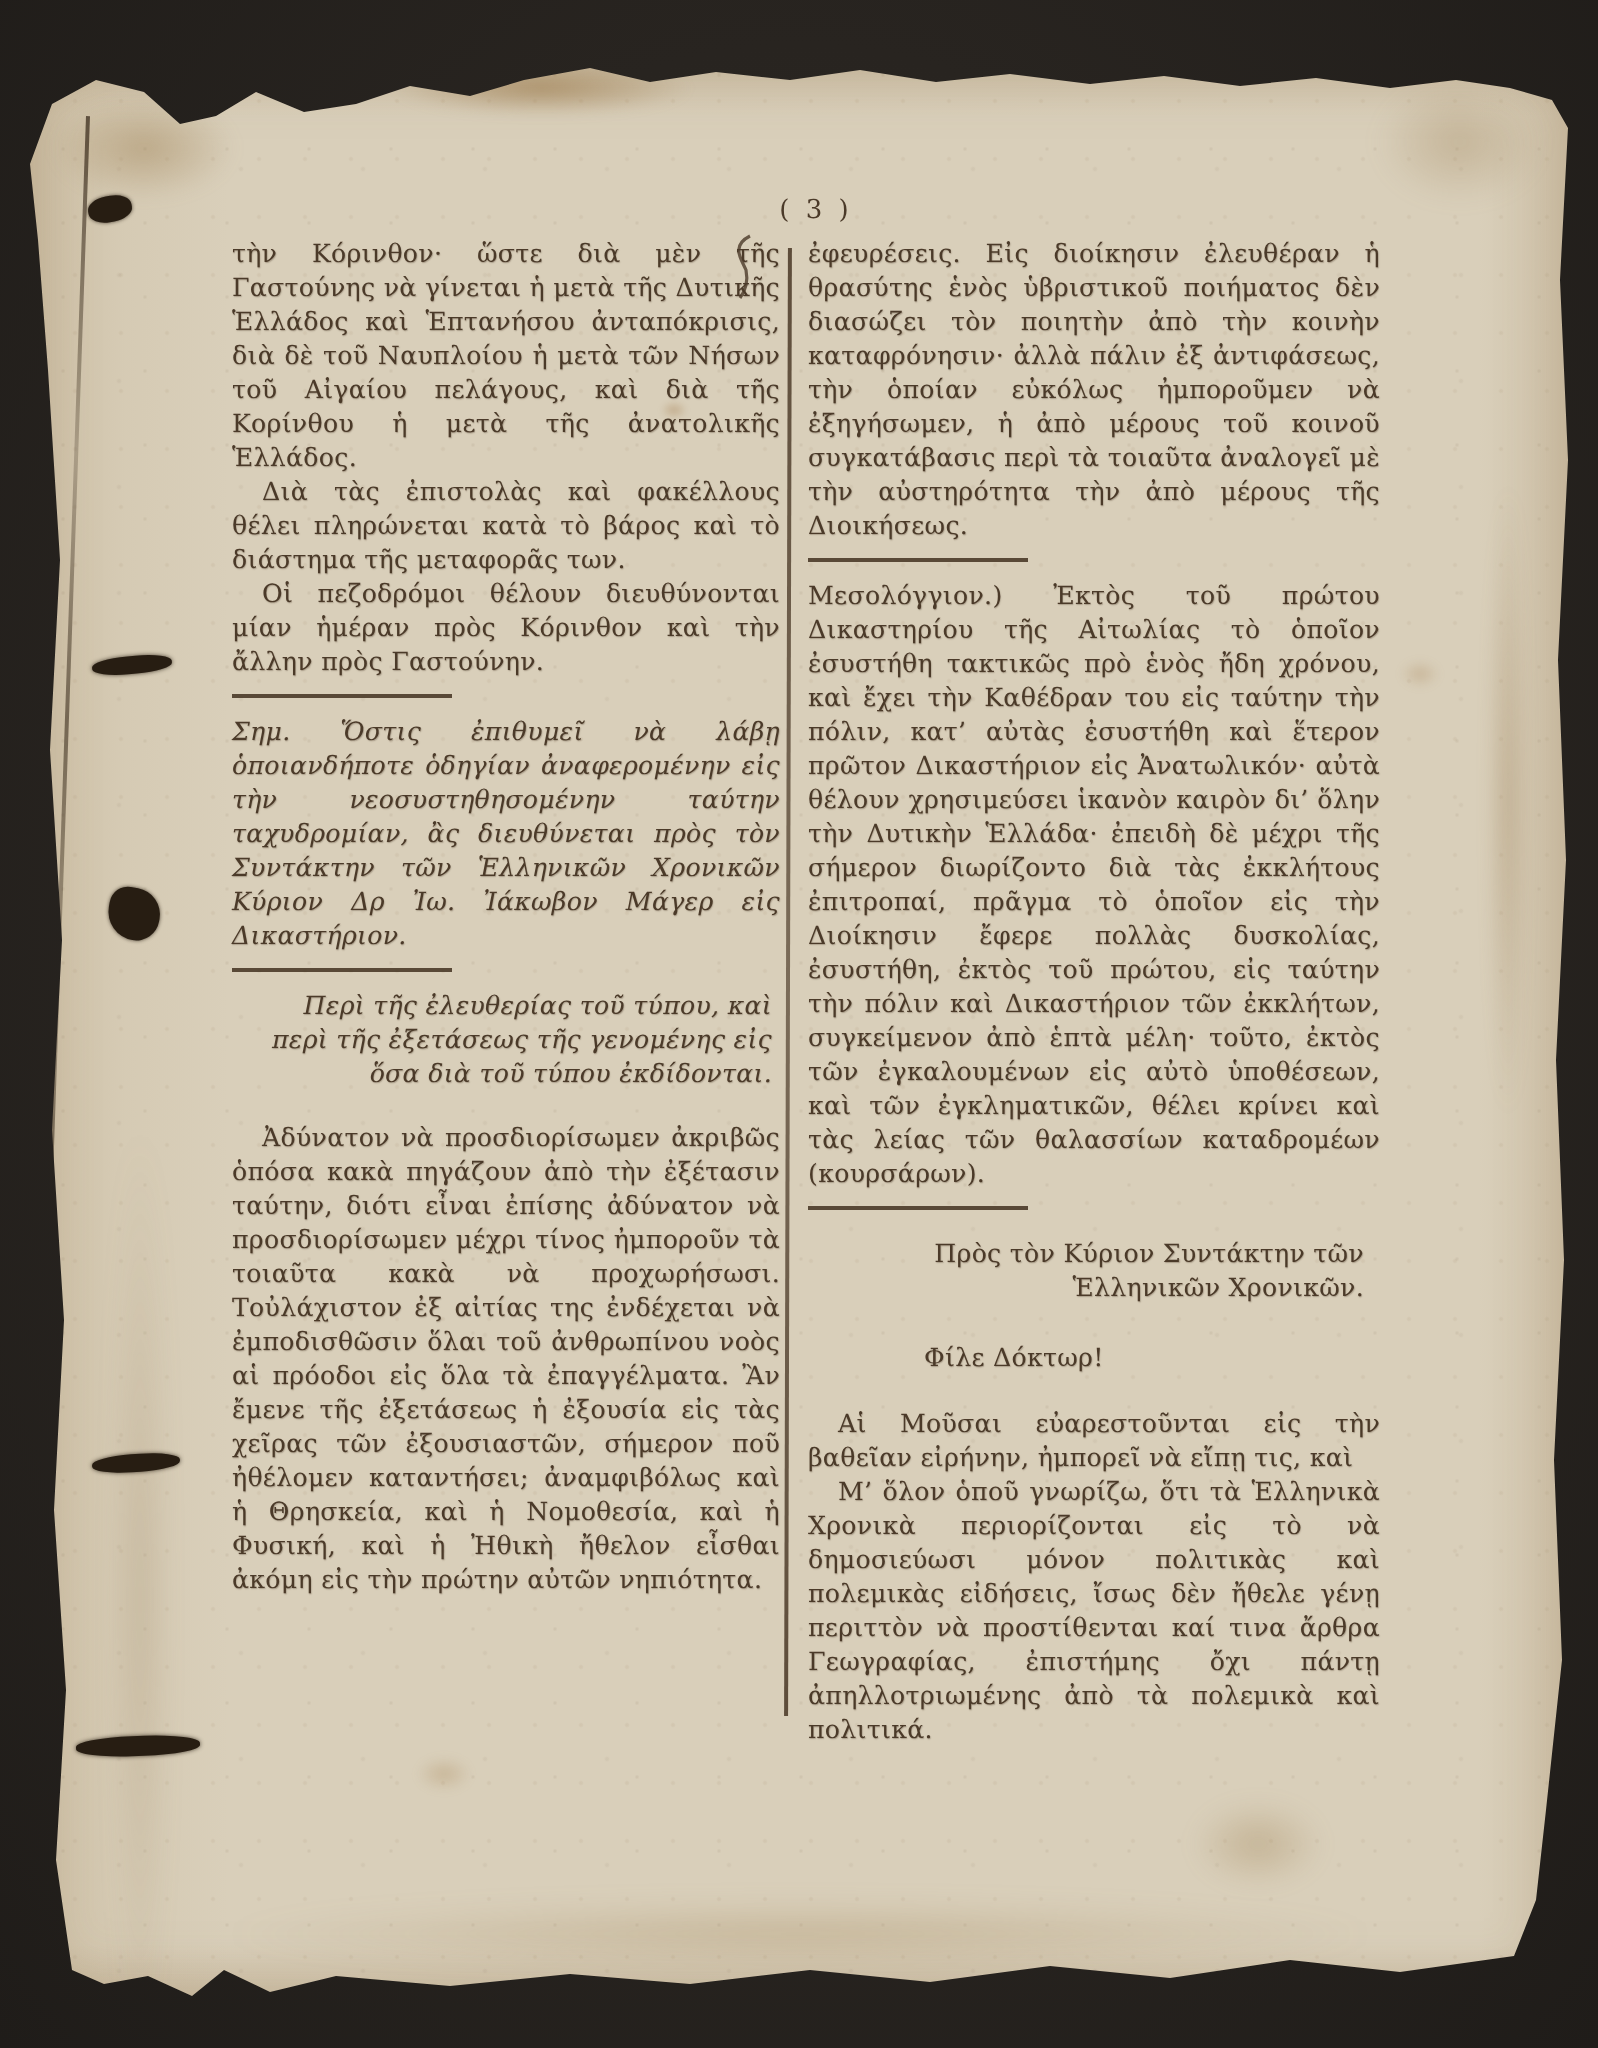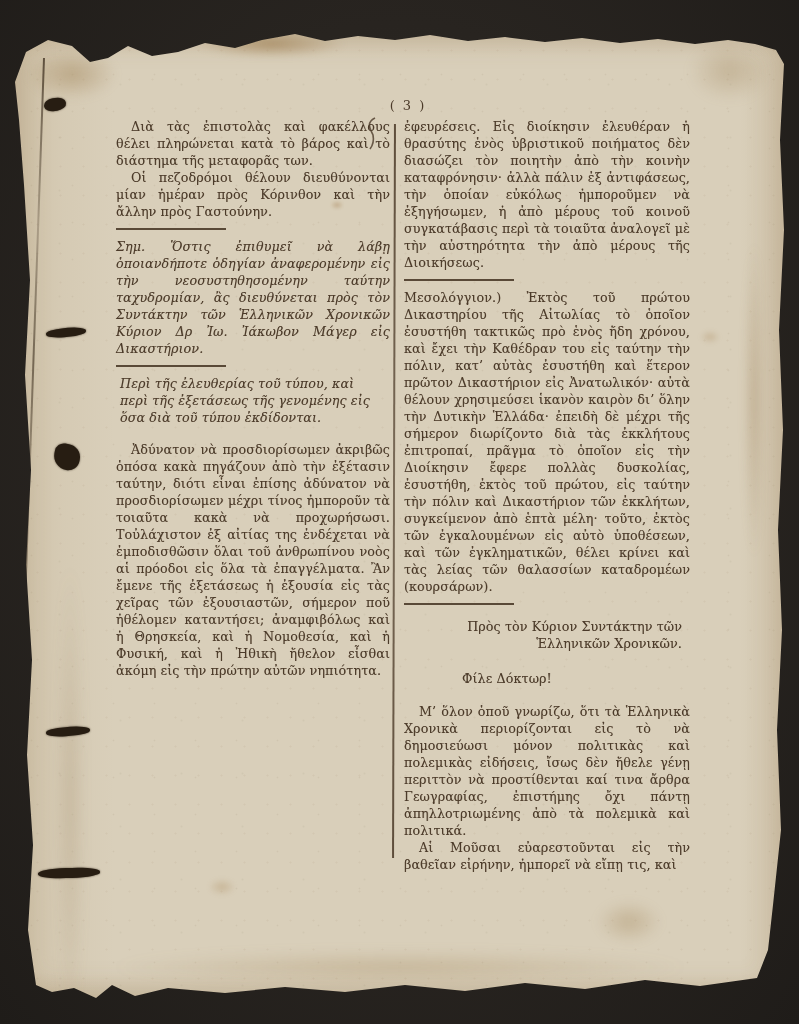--- a/index.html
+++ b/index.html
@@ -91,21 +91,21 @@
   .col-left {left:116px;width:274px;}
   .col-right{left:404px;width:286px;}
   .col p{margin:0;text-indent:15px;}
   .col p.cont{text-indent:0;}
   .rule{
     width:110px;height:0;border-top:2px solid rgba(66,49,32,0.85);
     margin:8px 0 8px 0;
   }
   .note{font-style:italic;}
   .heading{
-    font-style:italic;text-align:left;text-indent:0;
+    font-style:italic;text-align:right;text-indent:0;
     margin:7px 0 15px 0;padding:0 4px;
   }
   .address{text-align:right;margin:13px 8px 0 8px;}
   .salutation{margin:18px 0 16px 58px;}
 </style>
 </head>
 <body>
 
 <div class="scene">
   <div class="paper">
@@ -131,33 +131,34 @@
 
     <div class="page-number">( 3 )</div>
 
     <svg class="curl" width="22" height="34" viewBox="0 0 22 34">
       <path d="M17,2 C7,7 13,14 15,19 C16,24 15,29 12,33" fill="none" stroke="#4b3a29" stroke-width="1.6" opacity="0.8"></path>
     </svg>
 
     <div class="col-rule"></div>
 
     <div class="col col-left">
+      <p class="cont">τὴν Κόρινθον· ὥστε διὰ μὲν τῆς Γαστούνης νὰ γίνεται ἡ μετὰ τῆς Δυτικῆς Ἑλλάδος καὶ Ἑπτανήσου ἀνταπόκρισις, διὰ δὲ τοῦ Ναυπλοίου ἡ μετὰ τῶν Νήσων τοῦ Αἰγαίου πελάγους, καὶ διὰ τῆς Κορίνθου ἡ μετὰ τῆς ἀνατολικῆς Ἑλλάδος.</p>
       <p>Διὰ τὰς ἐπιστολὰς καὶ φακέλλους θέλει πληρώνεται κατὰ τὸ βάρος καὶ τὸ διάστημα τῆς μεταφορᾶς των.</p>
       <p>Οἱ πεζοδρόμοι θέλουν διευθύνονται μίαν ἡμέραν πρὸς Κόρινθον καὶ τὴν ἄλλην πρὸς Γαστούνην.</p>
       <div class="rule"></div>
       <p class="cont note">Σημ. Ὅστις ἐπιθυμεῖ νὰ λάβῃ ὁποιανδήποτε ὁδηγίαν ἀναφερομένην εἰς τὴν νεοσυστηθησομένην ταύτην ταχυδρομίαν, ἂς διευθύνεται πρὸς τὸν Συντάκτην τῶν Ἑλληνικῶν Χρονικῶν Κύριον Δρ Ἰω. Ἰάκωβον Μάγερ εἰς Δικαστήριον.</p>
       <div class="rule"></div>
       <div class="heading">Περὶ τῆς ἐλευθερίας τοῦ τύπου, καὶ περὶ τῆς ἐξετάσεως τῆς γενομένης εἰς ὅσα διὰ τοῦ τύπου ἐκδίδονται.</div>
       <p>Ἀδύνατον νὰ προσδιορίσωμεν ἀκριβῶς ὁπόσα κακὰ πηγάζουν ἀπὸ τὴν ἐξέτασιν ταύτην, διότι εἶναι ἐπίσης ἀδύνατον νὰ προσδιορίσωμεν μέχρι τίνος ἠμποροῦν τὰ τοιαῦτα κακὰ νὰ προχωρήσωσι. Τοὐλάχιστον ἐξ αἰτίας της ἐνδέχεται νὰ ἐμποδισθῶσιν ὅλαι τοῦ ἀνθρωπίνου νοὸς αἱ πρόοδοι εἰς ὅλα τὰ ἐπαγγέλματα. Ἂν ἔμενε τῆς ἐξετάσεως ἡ ἐξουσία εἰς τὰς χεῖρας τῶν ἐξουσιαστῶν, σήμερον ποῦ ἠθέλομεν καταντήσει; ἀναμφιβόλως καὶ ἡ Θρησκεία, καὶ ἡ Νομοθεσία, καὶ ἡ Φυσική, καὶ ἡ Ἠθικὴ ἤθελον εἶσθαι ἀκόμη εἰς τὴν πρώτην αὐτῶν νηπιότητα.</p>
     </div>
 
     <div class="col col-right">
       <p class="cont">ἐφευρέσεις. Εἰς διοίκησιν ἐλευθέραν ἡ θρασύτης ἑνὸς ὑβριστικοῦ ποιήματος δὲν διασώζει τὸν ποιητὴν ἀπὸ τὴν κοινὴν καταφρόνησιν· ἀλλὰ πάλιν ἐξ ἀντιφάσεως, τὴν ὁποίαν εὐκόλως ἠμποροῦμεν νὰ ἐξηγήσωμεν, ἡ ἀπὸ μέρους τοῦ κοινοῦ συγκατάβασις περὶ τὰ τοιαῦτα ἀναλογεῖ μὲ τὴν αὐστηρότητα τὴν ἀπὸ μέρους τῆς Διοικήσεως.</p>
       <div class="rule"></div>
       <p class="cont">Μεσολόγγιον.) Ἐκτὸς τοῦ πρώτου Δικαστηρίου τῆς Αἰτωλίας τὸ ὁποῖον ἐσυστήθη τακτικῶς πρὸ ἑνὸς ἤδη χρόνου, καὶ ἔχει τὴν Καθέδραν του εἰς ταύτην τὴν πόλιν, κατ’ αὐτὰς ἐσυστήθη καὶ ἕτερον πρῶτον Δικαστήριον εἰς Ἀνατωλικόν· αὐτὰ θέλουν χρησιμεύσει ἱκανὸν καιρὸν δι’ ὅλην τὴν Δυτικὴν Ἑλλάδα· ἐπειδὴ δὲ μέχρι τῆς σήμερον διωρίζοντο διὰ τὰς ἐκκλήτους ἐπιτροπαί, πρᾶγμα τὸ ὁποῖον εἰς τὴν Διοίκησιν ἔφερε πολλὰς δυσκολίας, ἐσυστήθη, ἐκτὸς τοῦ πρώτου, εἰς ταύτην τὴν πόλιν καὶ Δικαστήριον τῶν ἐκκλήτων, συγκείμενον ἀπὸ ἑπτὰ μέλη· τοῦτο, ἐκτὸς τῶν ἐγκαλουμένων εἰς αὐτὸ ὑποθέσεων, καὶ τῶν ἐγκληματικῶν, θέλει κρίνει καὶ τὰς λείας τῶν θαλασσίων καταδρομέων (κουρσάρων).</p>
       <div class="rule"></div>
       <div class="address">Πρὸς τὸν Κύριον Συντάκτην τῶν Ἑλληνικῶν Χρονικῶν.</div>
       <div class="salutation">Φίλε Δόκτωρ!</div>
+      <p>Αἱ Μοῦσαι εὐαρεστοῦνται εἰς τὴν βαθεῖαν εἰρήνην, ἠμπορεῖ νὰ εἴπῃ τις, καὶ</p>
       <p>Μ’ ὅλον ὁποῦ γνωρίζω, ὅτι τὰ Ἑλληνικὰ Χρονικὰ περιορίζονται εἰς τὸ νὰ δημοσιεύωσι μόνον πολιτικὰς καὶ πολεμικὰς εἰδήσεις, ἴσως δὲν ἤθελε γένῃ περιττὸν νὰ προστίθενται καί τινα ἄρθρα Γεωγραφίας, ἐπιστήμης ὄχι πάντῃ ἀπηλλοτριωμένης ἀπὸ τὰ πολεμικὰ καὶ πολιτικά.</p>
-      <p>Αἱ Μοῦσαι εὐαρεστοῦνται εἰς τὴν βαθεῖαν εἰρήνην, ἠμπορεῖ νὰ εἴπῃ τις, καὶ</p>
     </div>
   </div>
 </div>
 
 </body></html>

